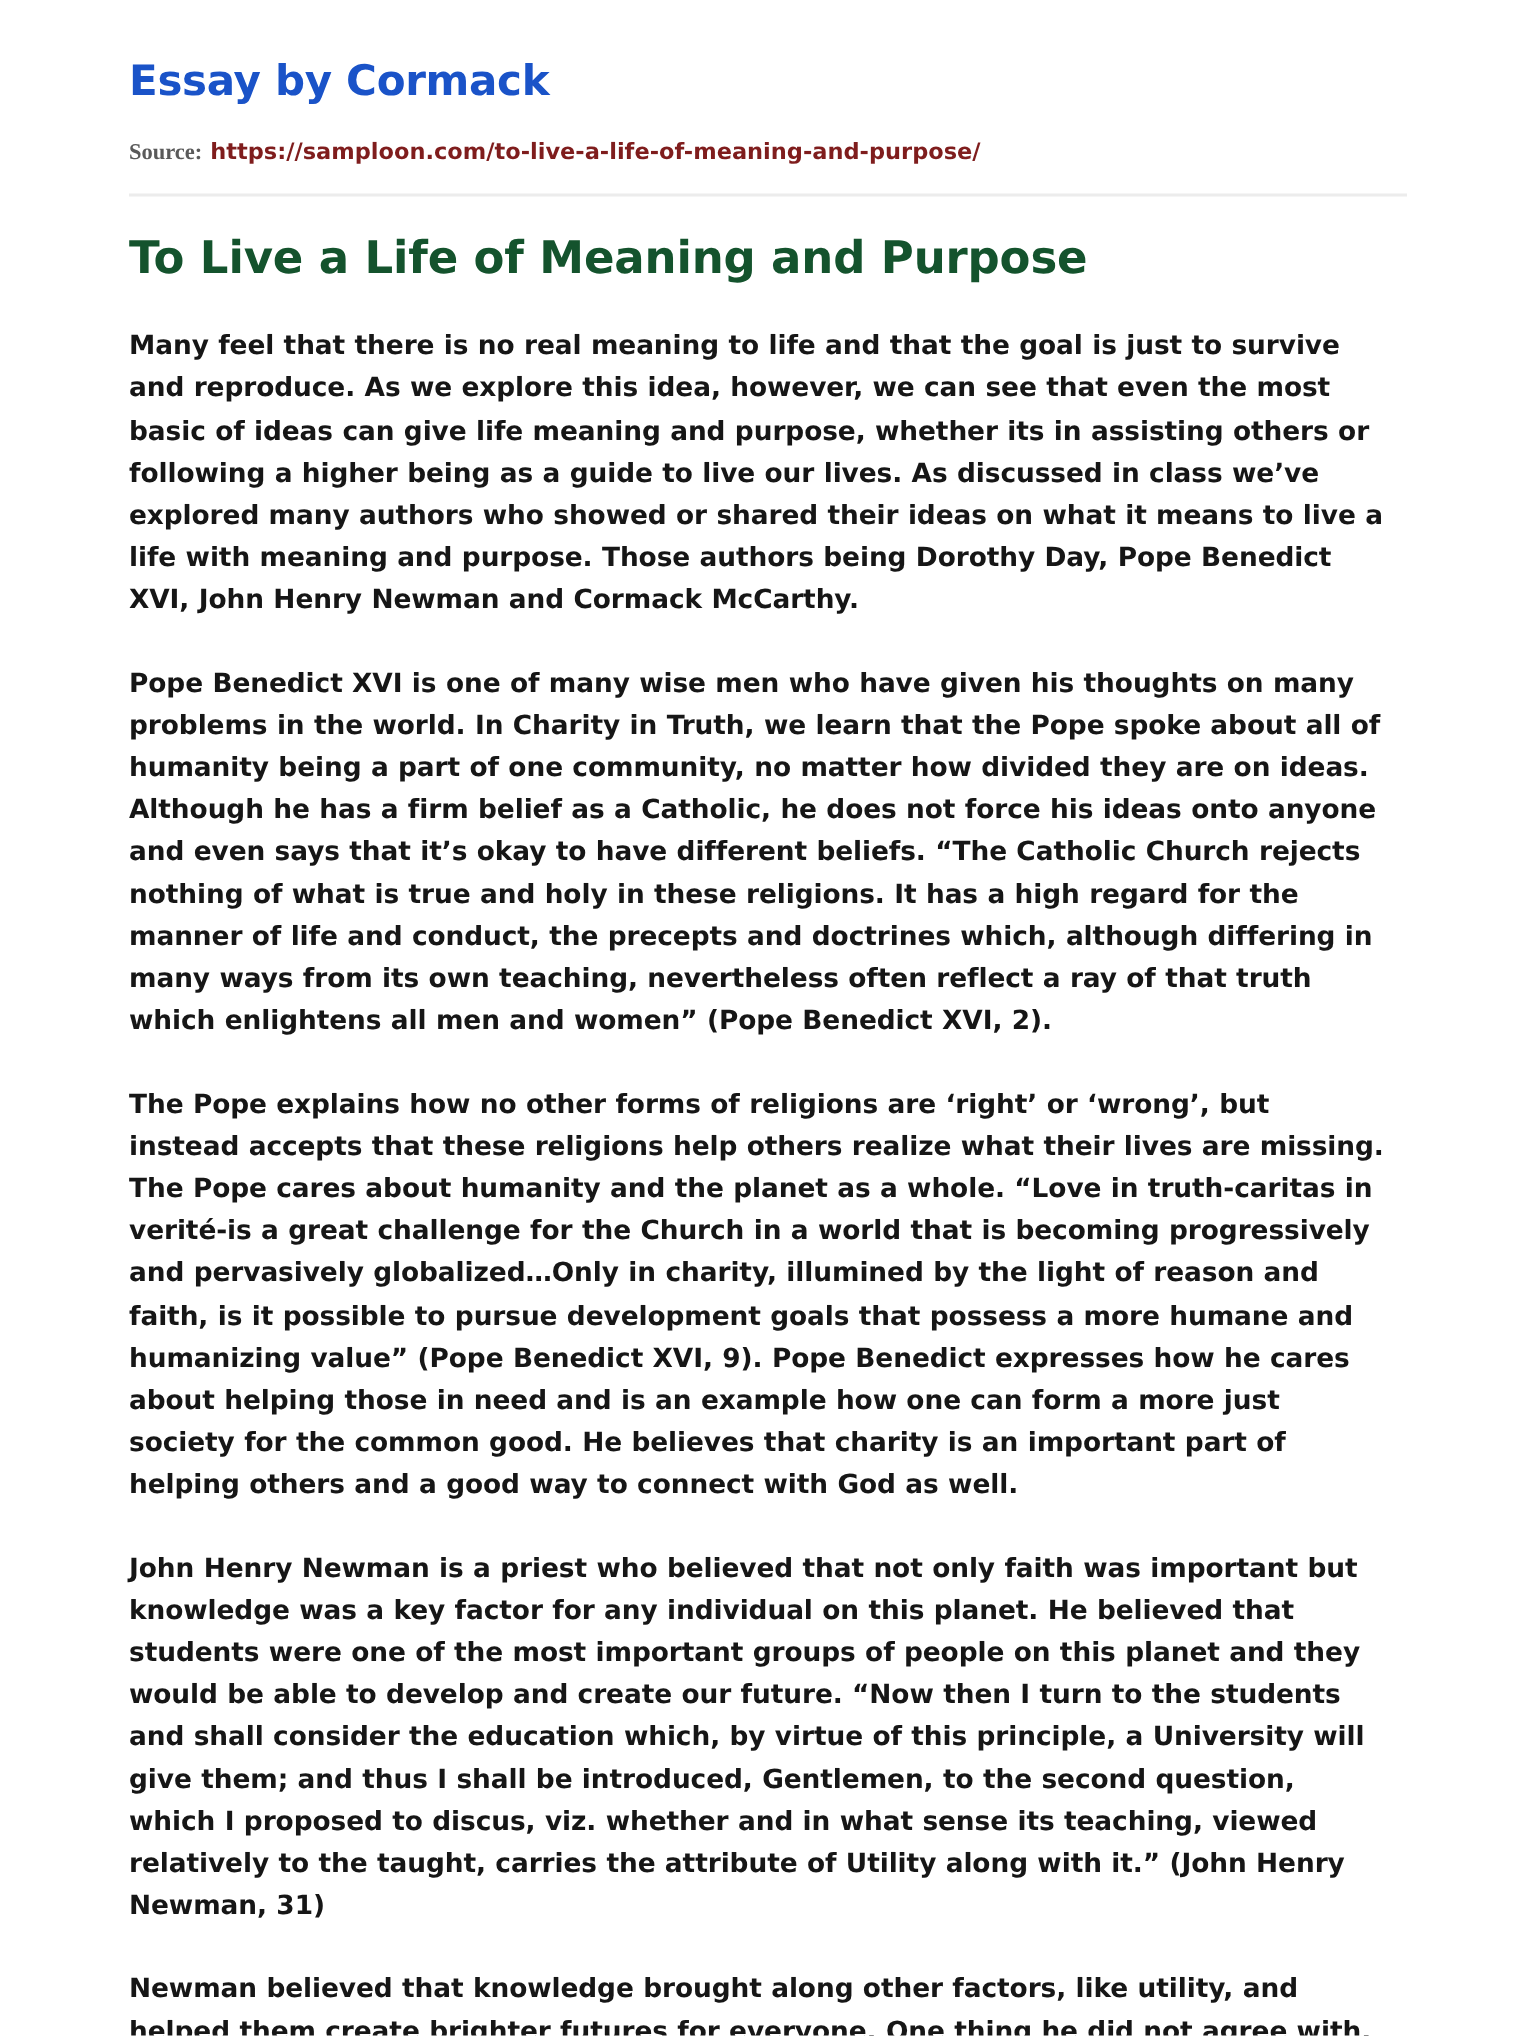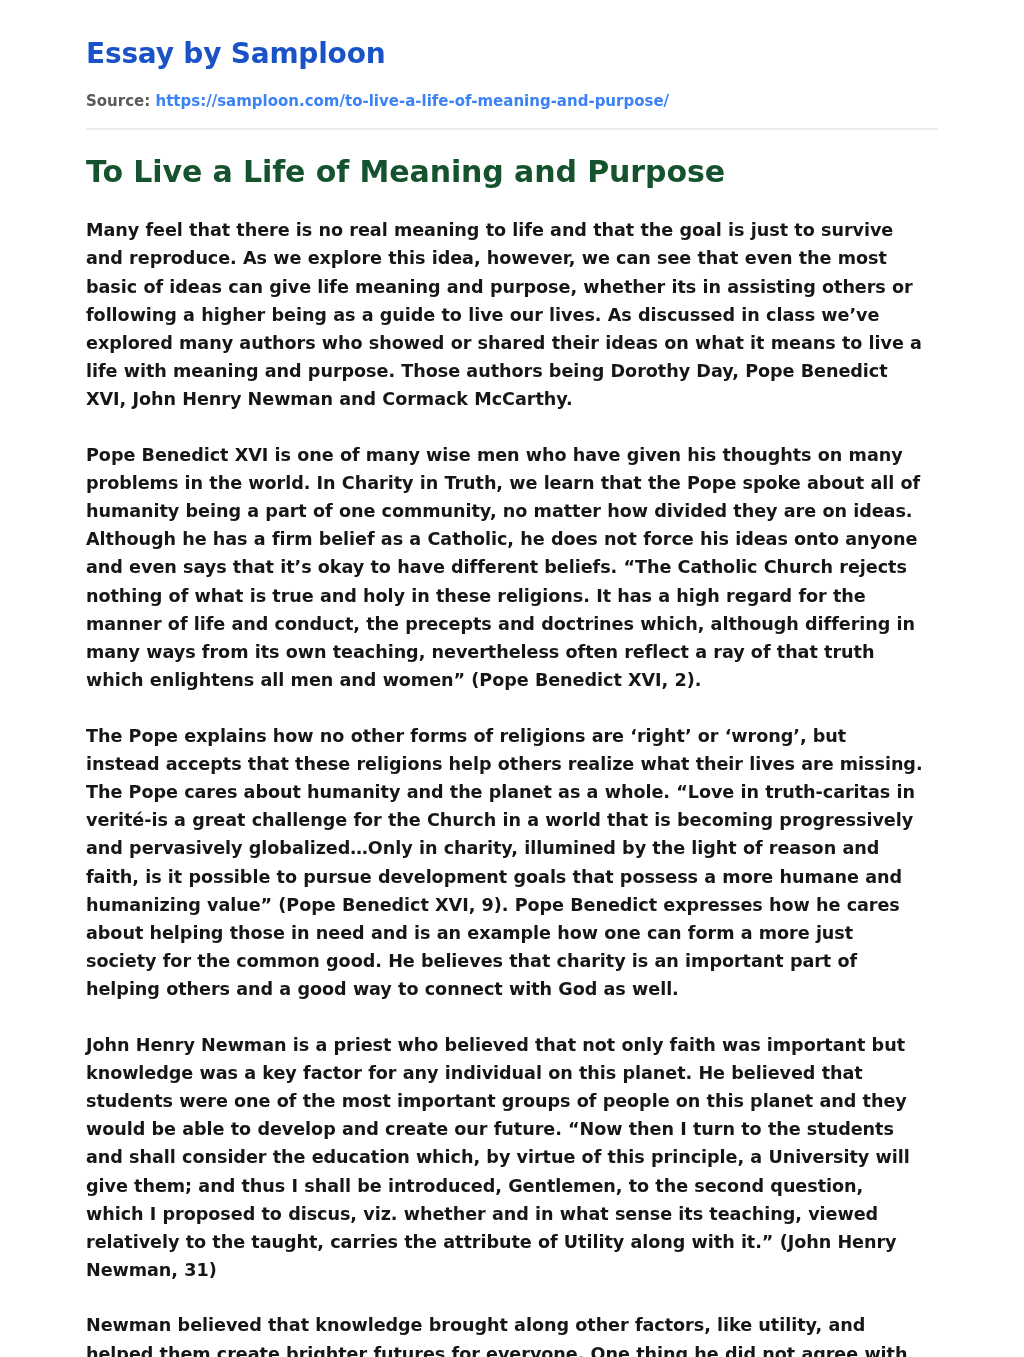--- a/index.html
+++ b/index.html
@@ -43,23 +43,24 @@
     padding-top: 20px;
     font-size: 15px;
     font-weight: 600;
     color: #5a5a5a;
     line-height: 1.35;
     white-space: nowrap;
   }
   .source-label {
     color: #5a5a5a;
     font-weight: 600;
+    font-family: Liberation Serif, serif;
   }
   .source-url {
-    color: #3b82f6;
+    color: #7f1d1d;
     font-weight: 700;
     text-decoration: none;
   }
   .divider {
     margin: 0;
     border: 0;
     border-top: 2px solid #ececec;
     width: 852px;
     margin-top: 17px;
   }
@@ -92,21 +93,21 @@
   .para:last-child {
     margin-bottom: 0;
   }
 </style>
 </head>
 <body>
 
 <div class="page">
   <div class="content">
 
-    <h1 class="brand">Essay by Samploon</h1>
+    <h1 class="brand">Essay by Cormack</h1>
 
     <p class="source-line">
       <span class="source-label">Source:</span><span>&nbsp;</span><a class="source-url" href="#">https://samploon.com/to-live-a-life-of-meaning-and-purpose/</a>
     </p>
 
     <hr class="divider">
 
     <h2 class="essay-title">To Live a Life of Meaning and Purpose</h2>
 
     <div class="body-copy">

